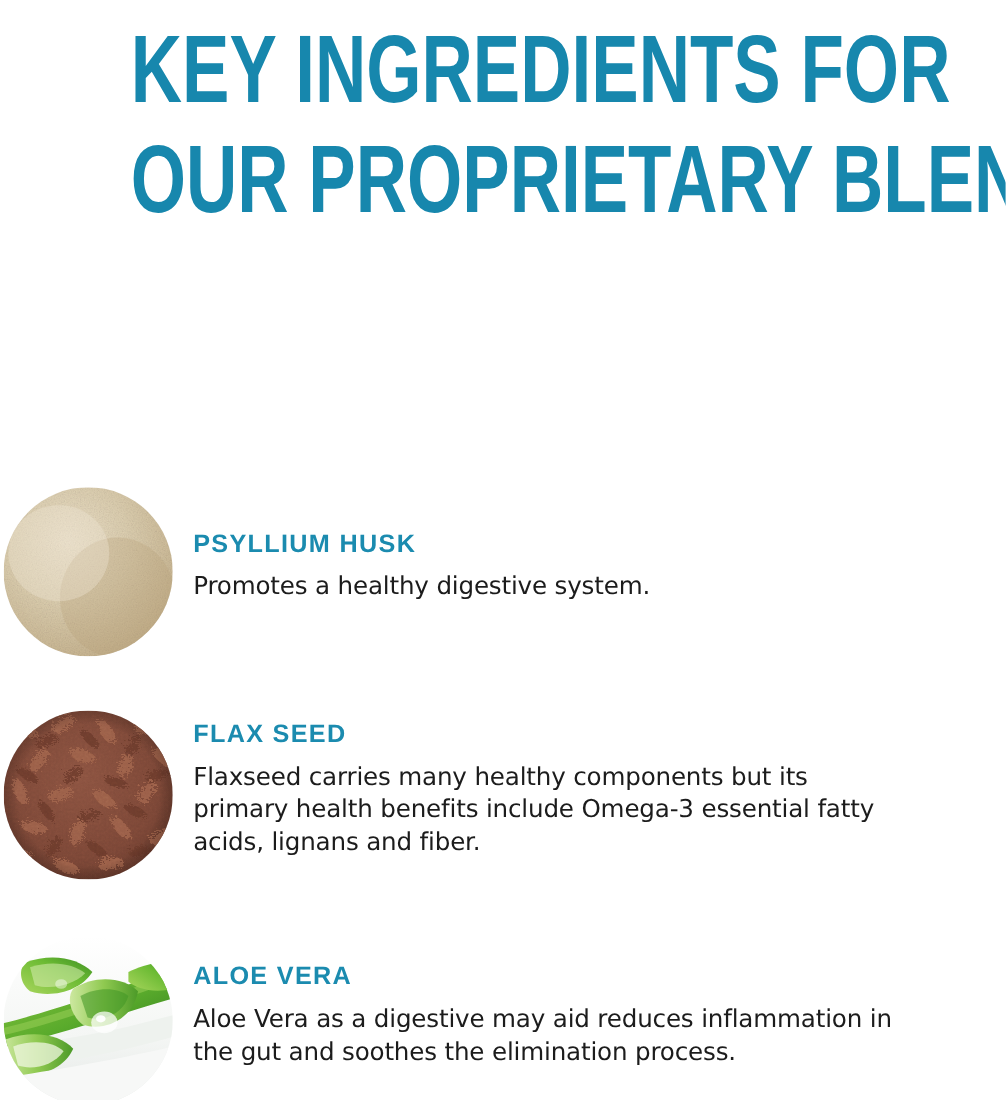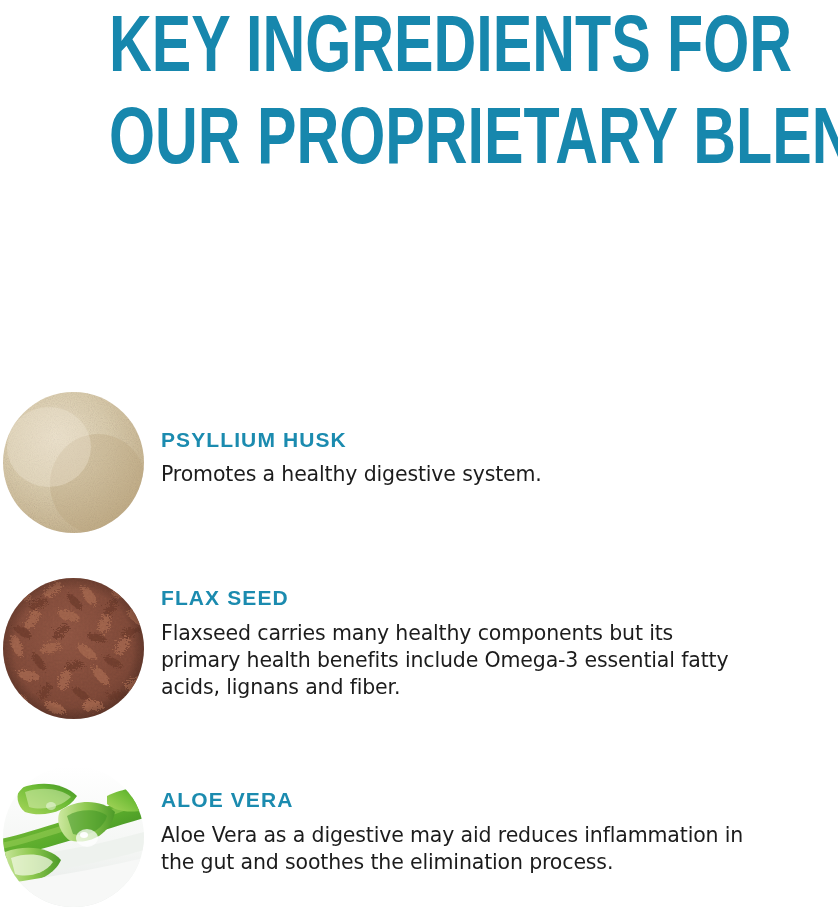--- a/index.html
+++ b/index.html
@@ -12,21 +12,21 @@
   }
 
   body {
     font-family: "Liberation Sans", sans-serif;
     position: relative;
   }
 
   
   .title-block {
     width: 838px;
-    padding-top: 0;
+    padding-top: 14px;
     text-align: left;
   }
 
   .title-line {
     color: #1787AD;
     font-family: "Liberation Sans Narrow", "Liberation Sans", sans-serif;
     font-weight: 700;
     font-size: 77px;
     line-height: 88px;
     letter-spacing: 0px;

